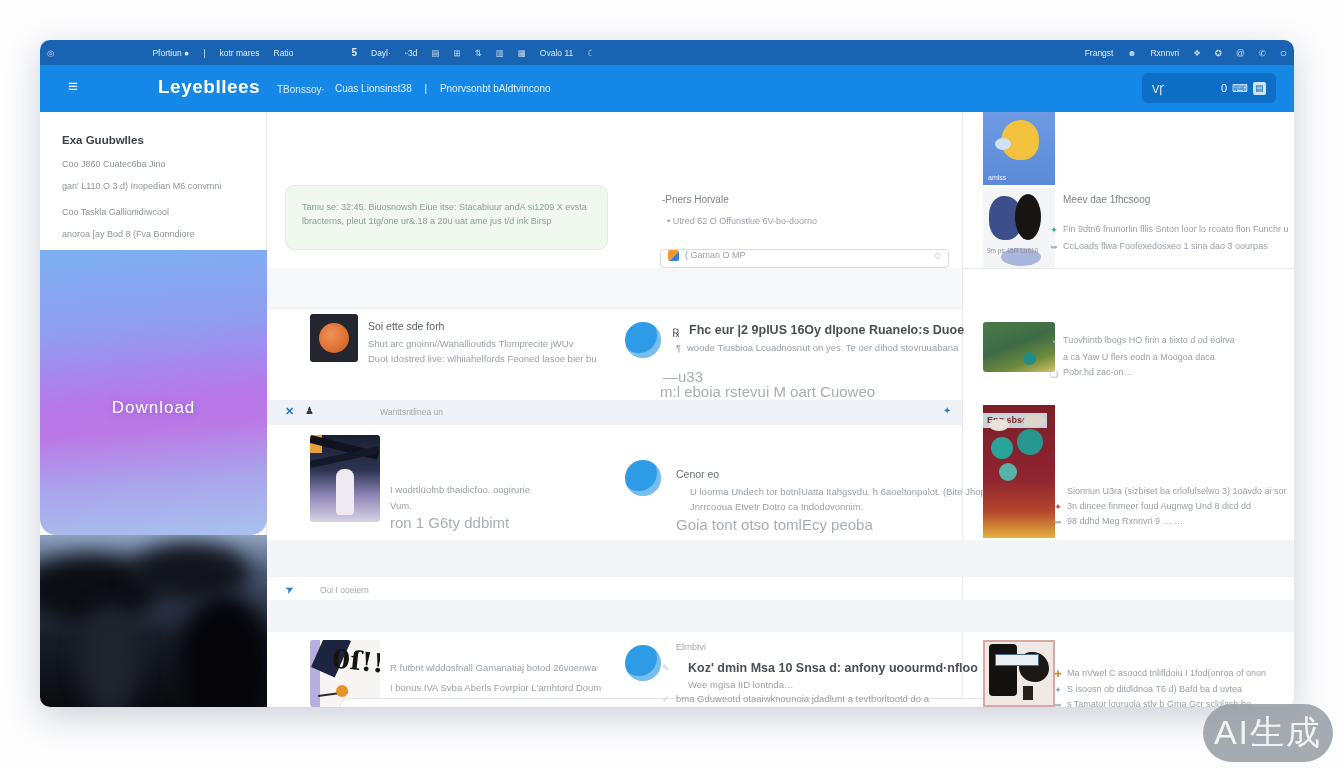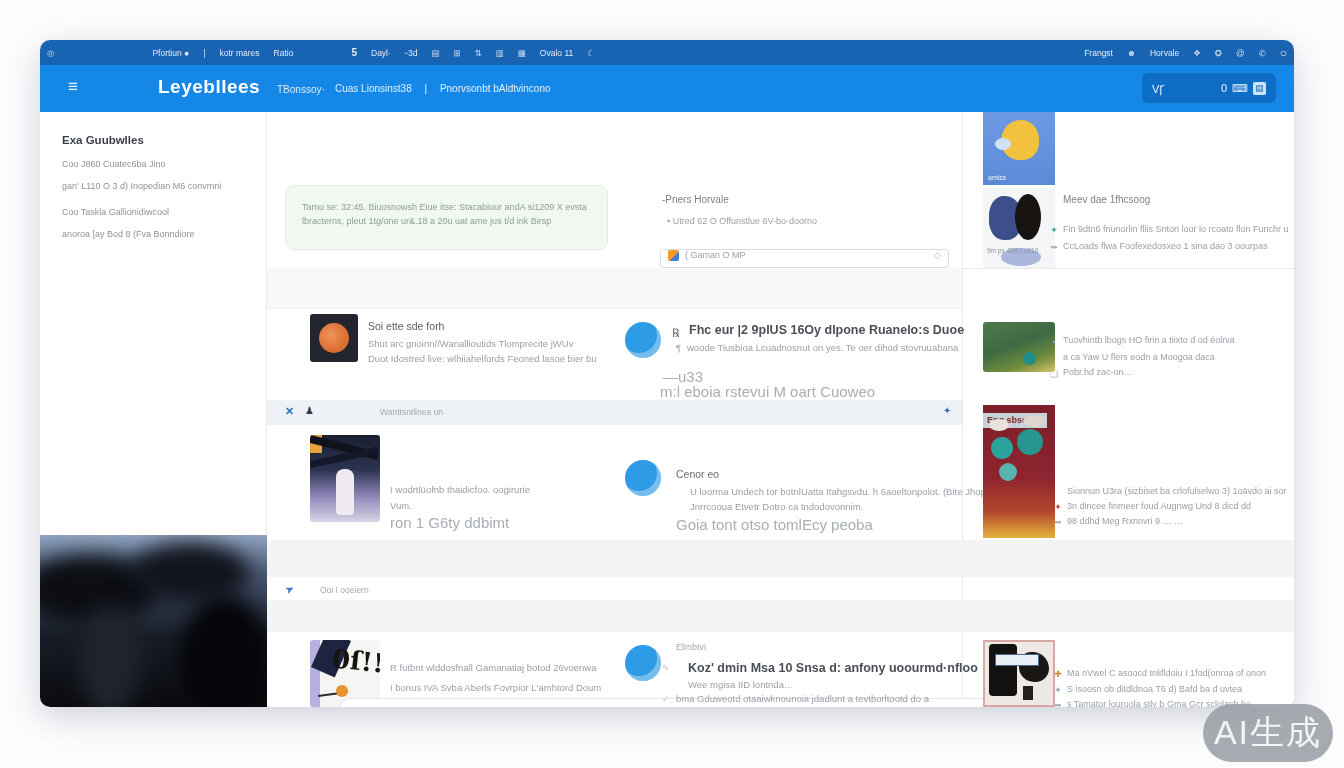--- a/index.html
+++ b/index.html
@@ -149,21 +149,21 @@
       <span class="tb-ic">▤</span>
       <span class="tb-ic">⊞</span>
       <span class="tb-ic">⇅</span>
       <span class="tb-ic">▥</span>
       <span class="tb-ic">▦</span>
       <span>Ovalo 11</span>
       <span class="tb-ic">☾</span>
       <span style="flex:1"></span>
       <span>Frangst</span>
       <span class="tb-ic">☻</span>
-      <span>Horvale</span>
+      <span>Rxnnvri</span>
       <span class="tb-ic">❖</span>
       <span class="tb-ic">✪</span>
       <span class="tb-ic">@</span>
       <span class="tb-ic">✆</span>
       <span style="font-size:12px">○</span>
     </div>
 
     <div class="appheader">
       <div class="burger">≡</div>
       <div class="logo">Leyebllees</div>
@@ -186,20 +186,23 @@
     <div class="content">
 
       <aside class="sidebar">
         <div class="sb-card">
           <div class="sb-title">Exa Guubwlles</div>
           <div class="sb-line">Coo J860  Cuatec6ba Jino</div>
           <div class="sb-line">gan' L110 O 3 d)  Inopedian    M6 convmni</div>
           <div class="sb-line" style="margin-top:16px">Coo Taskla  Gallionidiwcool</div>
           <div class="sb-line">anoroa [ay Bod 8  (Fva Bonndiore</div>
         </div>
+        <div class="sb-grad">
+          <div class="dl">Download</div>
+        </div>
         <div class="sb-photo">
           <div class="blob" style="left:-20px;top:20px;width:140px;height:70px;background:#0c0e13"></div>
           <div class="blob" style="left:90px;top:8px;width:120px;height:60px;background:#12151d"></div>
           <div class="blob" style="left:40px;top:70px;width:60px;height:110px;background:#20242e"></div>
           <div class="blob" style="left:140px;top:60px;width:90px;height:130px;background:#05050a"></div>
         </div>
       </aside>
 
       <div class="main">
         <div class="vdiv"></div>

